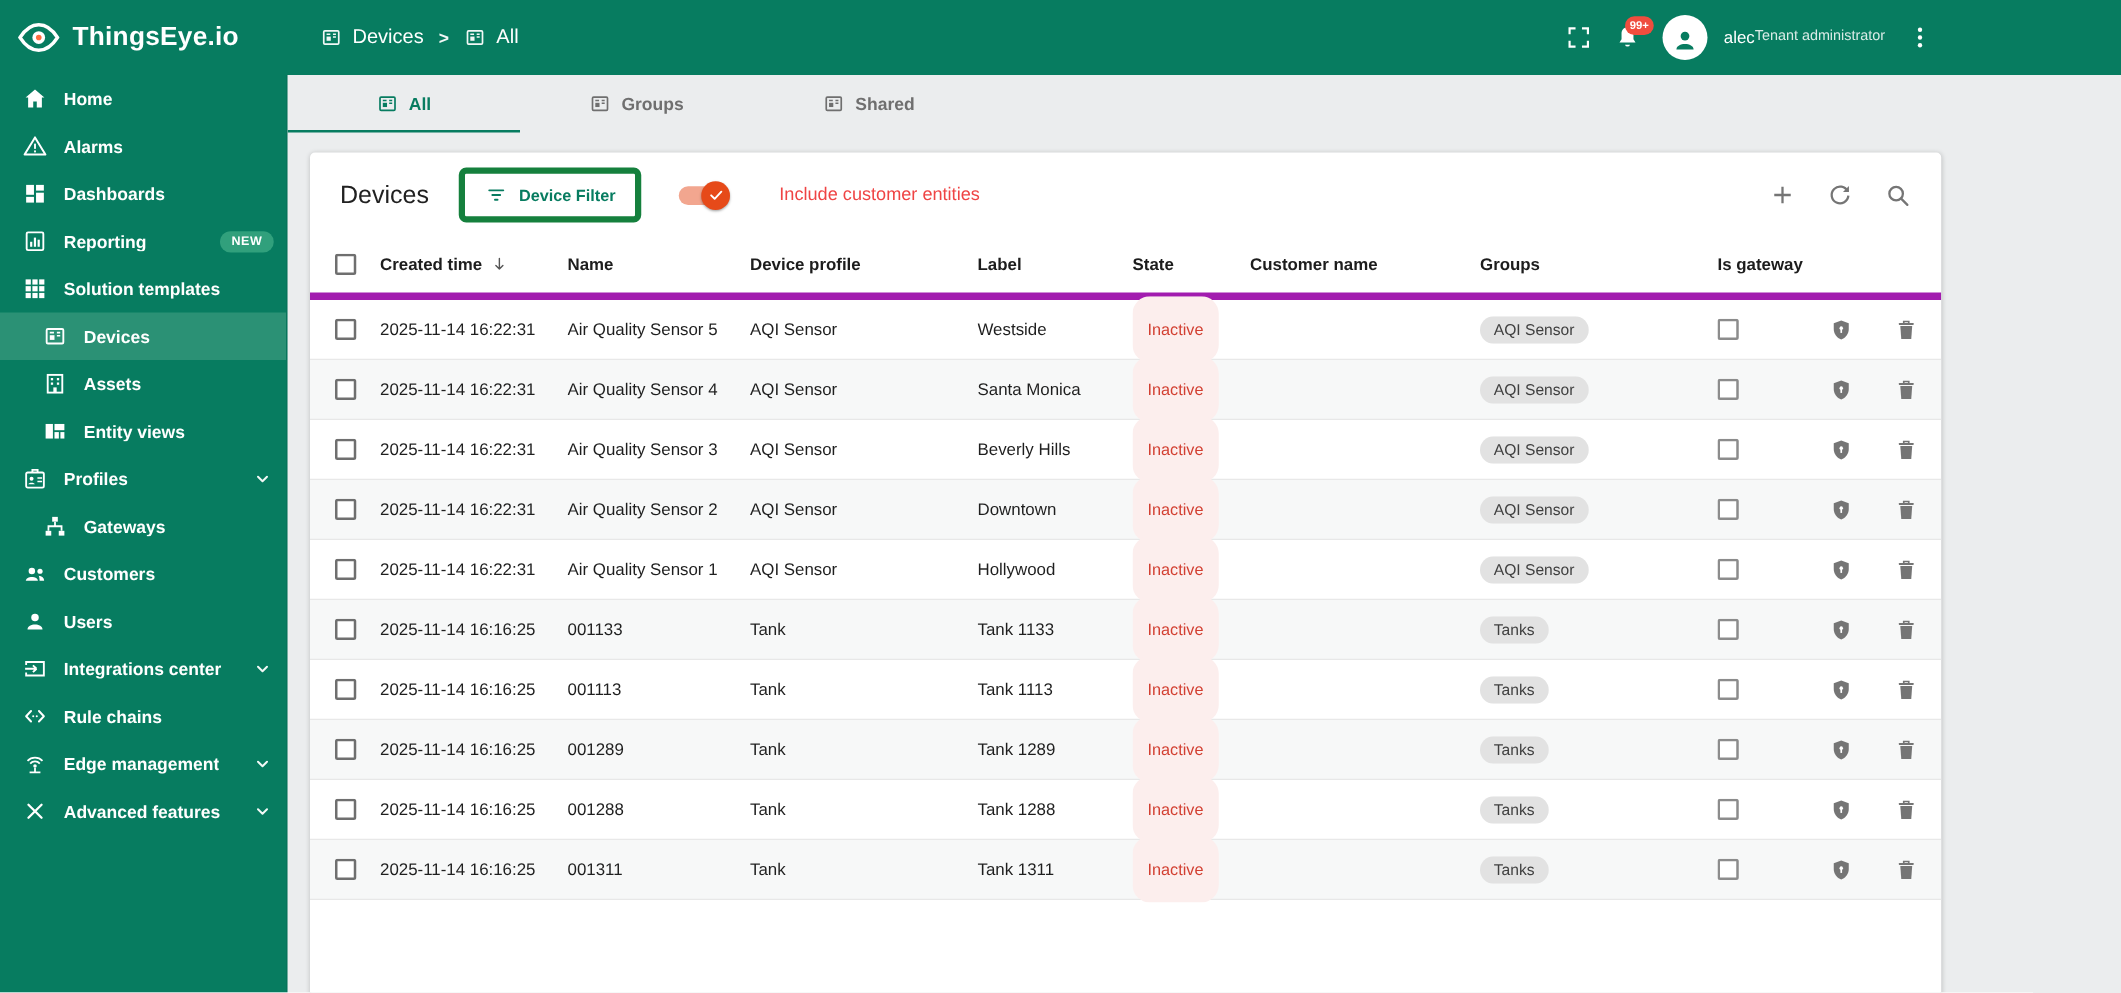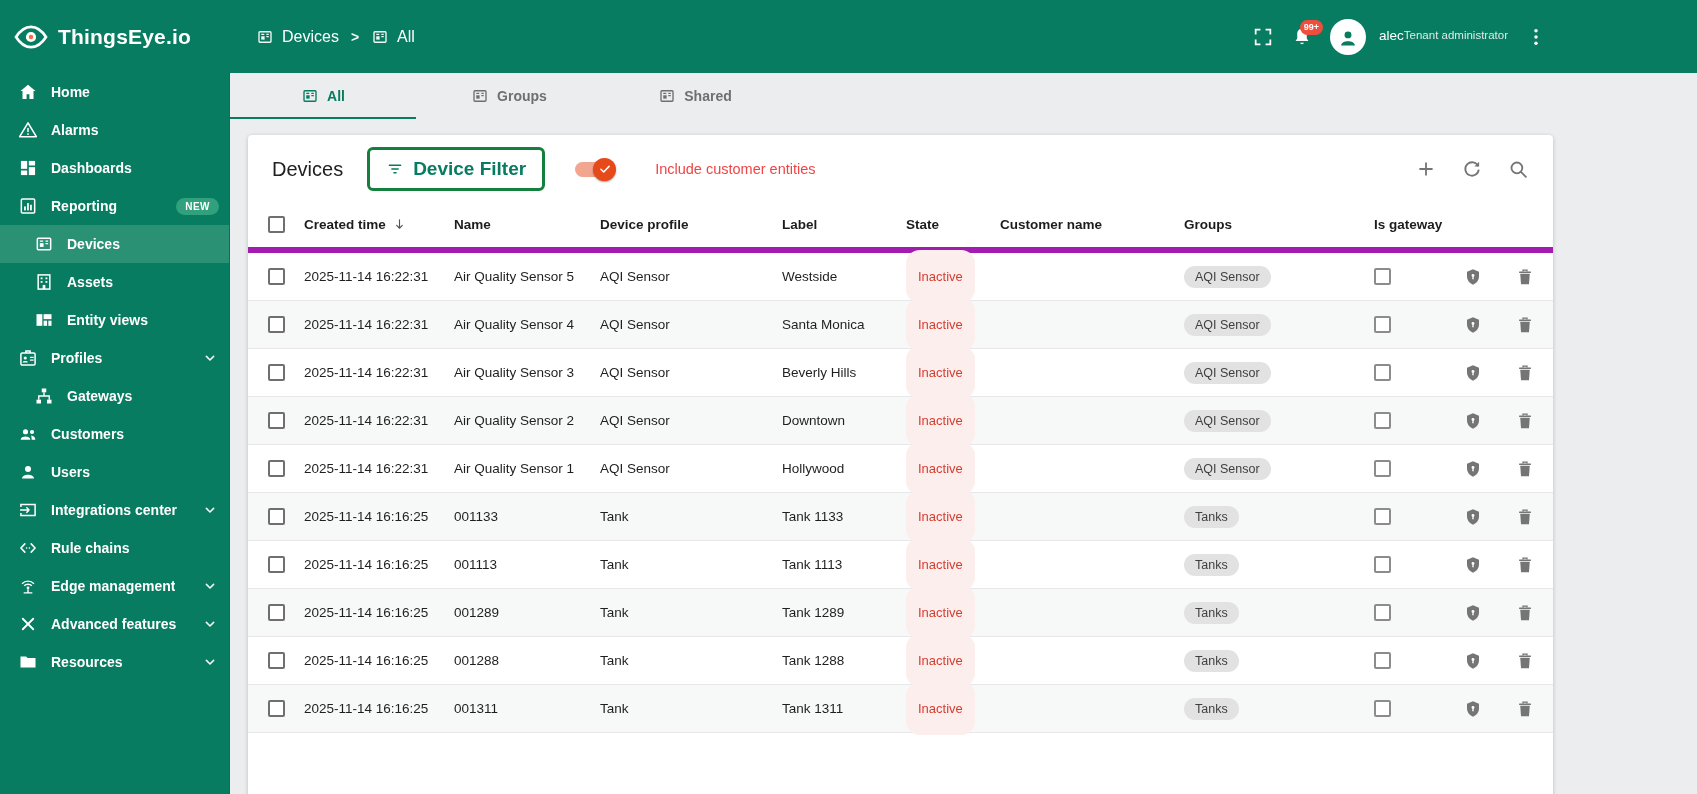--- a/index.html
+++ b/index.html
@@ -11,21 +11,21 @@
     background:#ebedee; color:#212121;
     -webkit-font-smoothing:antialiased;
   }
   [data-icon]{ display:inline-flex; }
   [data-icon] svg{ width:100%; height:100%; display:block; }
   .ic22{width:22px;height:22px;} .ic20{width:20px;height:20px;}
   .ic18{width:18px;height:18px;} .ic12{width:14px;height:14px;}
 
   
   .app-header{
-    height:73px; background:var(--primary,#077c60); color:#fff;
+    height:60px; background:var(--primary,#077c60); color:#fff;
     display:flex; align-items:center;
   }
   .brand{ width:230px; flex:none; display:flex; align-items:center; gap:9px; padding-left:13px; cursor:pointer; }
   .logo{ width:36px; height:36px; }
   .brand-name{ font-size:21px; font-weight:700; letter-spacing:.2px; }
   .breadcrumb{ display:flex; align-items:center; gap:12px; margin-left:26px; font-size:16px; font-weight:500; }
   .crumb{ display:flex; align-items:center; gap:8px; cursor:pointer; }
   .crumb .ic18{ opacity:.95; }
   .crumb-sep{ font-size:14px; font-weight:700; opacity:.95; }
   .header-right{ margin-left:auto; display:flex; align-items:center; gap:17px; padding-right:150px; }
@@ -85,22 +85,22 @@
 
   
   .card{
     margin:16px 144px 0 18px; background:#fff; border-radius:4px;
     box-shadow:0 1px 4px rgba(0,0,0,.2); min-height:700px; overflow:hidden;
   }
   .card-toolbar{ display:flex; align-items:center; padding:12px 24px 10px 24px; gap:18px; }
   .card-title{ margin:0 6px 0 0; font-size:20px; font-weight:500; color:#212121; }
   .filter-btn{
     display:inline-flex; align-items:center; gap:9px;
-    border:3px solid #15803d; background:#fff; color:var(--primary,#077c60);
-    font-family:inherit; font-size:19px; font-weight:700;
+    border:5px solid #15803d; background:#fff; color:var(--primary,#077c60);
+    font-family:inherit; font-size:13px; font-weight:700;
     padding:8px 16px; border-radius:6px; cursor:pointer;
   }
   .toggle-group{ display:flex; align-items:center; gap:12px; margin-left:12px; }
   .toggle{
     width:37px; height:15px; border-radius:8px; background:#f2a68f;
     position:relative; display:inline-block; cursor:pointer; flex:none;
   }
   .toggle-knob{
     position:absolute; right:-4px; top:-4px; width:23px; height:23px; border-radius:50%;
     background:var(--accent-orange,#e64a19); box-shadow:0 1px 2px rgba(0,0,0,.35);
@@ -259,20 +259,38 @@
             <g fill="currentColor">
               <rect x="7.3" y="12.5" width="2.1" height="4.8"></rect>
               <rect x="10.9" y="8.5" width="2.1" height="8.8"></rect>
               <rect x="14.5" y="10.5" width="2.1" height="6.8"></rect>
             </g>
           </svg>
         </span>
         <span class="nav-label">Reporting</span>
         <span class="new-badge">NEW</span>
       </div>
+      <div class="nav-item">
+        <span class="nav-ic" data-icon="solution-templates">
+          <svg viewBox="0 0 24 24" xmlns="http://www.w3.org/2000/svg">
+            <g fill="currentColor">
+              <rect x="3" y="3" width="5" height="5"></rect>
+              <rect x="9.5" y="3" width="5" height="5"></rect>
+              <rect x="16" y="3" width="5" height="5"></rect>
+              <rect x="3" y="9.5" width="5" height="5"></rect>
+              <rect x="9.5" y="9.5" width="5" height="5"></rect>
+              <rect x="16" y="9.5" width="5" height="5"></rect>
+              <rect x="3" y="16" width="5" height="5"></rect>
+              <rect x="9.5" y="16" width="5" height="5"></rect>
+              <rect x="16" y="16" width="5" height="5"></rect>
+            </g>
+          </svg>
+        </span>
+        <span class="nav-label">Solution templates</span>
+      </div>
       <div class="nav-item selected child">
         <span class="nav-ic" data-icon="devices">
           <svg viewBox="0 0 24 24" xmlns="http://www.w3.org/2000/svg">
             <rect x="4" y="5" width="16" height="14" rx="1.2" fill="none" stroke="currentColor" stroke-width="1.8"></rect>
             <rect x="7" y="11" width="4.5" height="4.5" fill="currentColor"></rect>
             <path d="M13.8 8.5 H17 M13.8 11.5 H17 M7 8.5 H11" stroke="currentColor" stroke-width="1.6" fill="none"></path>
           </svg>
         </span>
         <span class="nav-label">Devices</span>
       </div>
@@ -396,33 +414,20 @@
       <div class="nav-item">
         <span class="nav-ic" data-icon="advanced">
           <svg viewBox="0 0 24 24" xmlns="http://www.w3.org/2000/svg">
             <g fill="currentColor">
               <rect x="10.9" y="2" width="2.2" height="20" rx="1.1" transform="rotate(45 12 12)"></rect>
               <rect x="10.9" y="2" width="2.2" height="20" rx="1.1" transform="rotate(-45 12 12)"></rect>
             </g>
           </svg>
         </span>
         <span class="nav-label">Advanced features</span>
-        <span class="nav-chev" data-icon="chev-down">
-          <svg viewBox="0 0 24 24" xmlns="http://www.w3.org/2000/svg">
-            <path d="M7.2 9.8 L12 14.6 L16.8 9.8" fill="none" stroke="currentColor" stroke-width="2.1" stroke-linecap="round" stroke-linejoin="round"></path>
-          </svg>
-        </span>
-      </div>
-      <div class="nav-item">
-        <span class="nav-ic" data-icon="resources">
-          <svg viewBox="0 0 24 24" xmlns="http://www.w3.org/2000/svg">
-            <path d="M3 5.3 H9.6 L11.6 7.3 H21 V18.7 H3 Z" fill="currentColor"></path>
-          </svg>
-        </span>
-        <span class="nav-label">Resources</span>
         <span class="nav-chev" data-icon="chev-down">
           <svg viewBox="0 0 24 24" xmlns="http://www.w3.org/2000/svg">
             <path d="M7.2 9.8 L12 14.6 L16.8 9.8" fill="none" stroke="currentColor" stroke-width="2.1" stroke-linecap="round" stroke-linejoin="round"></path>
           </svg>
         </span>
       </div>
     </nav>
 
   <main class="main">
     <div class="tab-bar">

